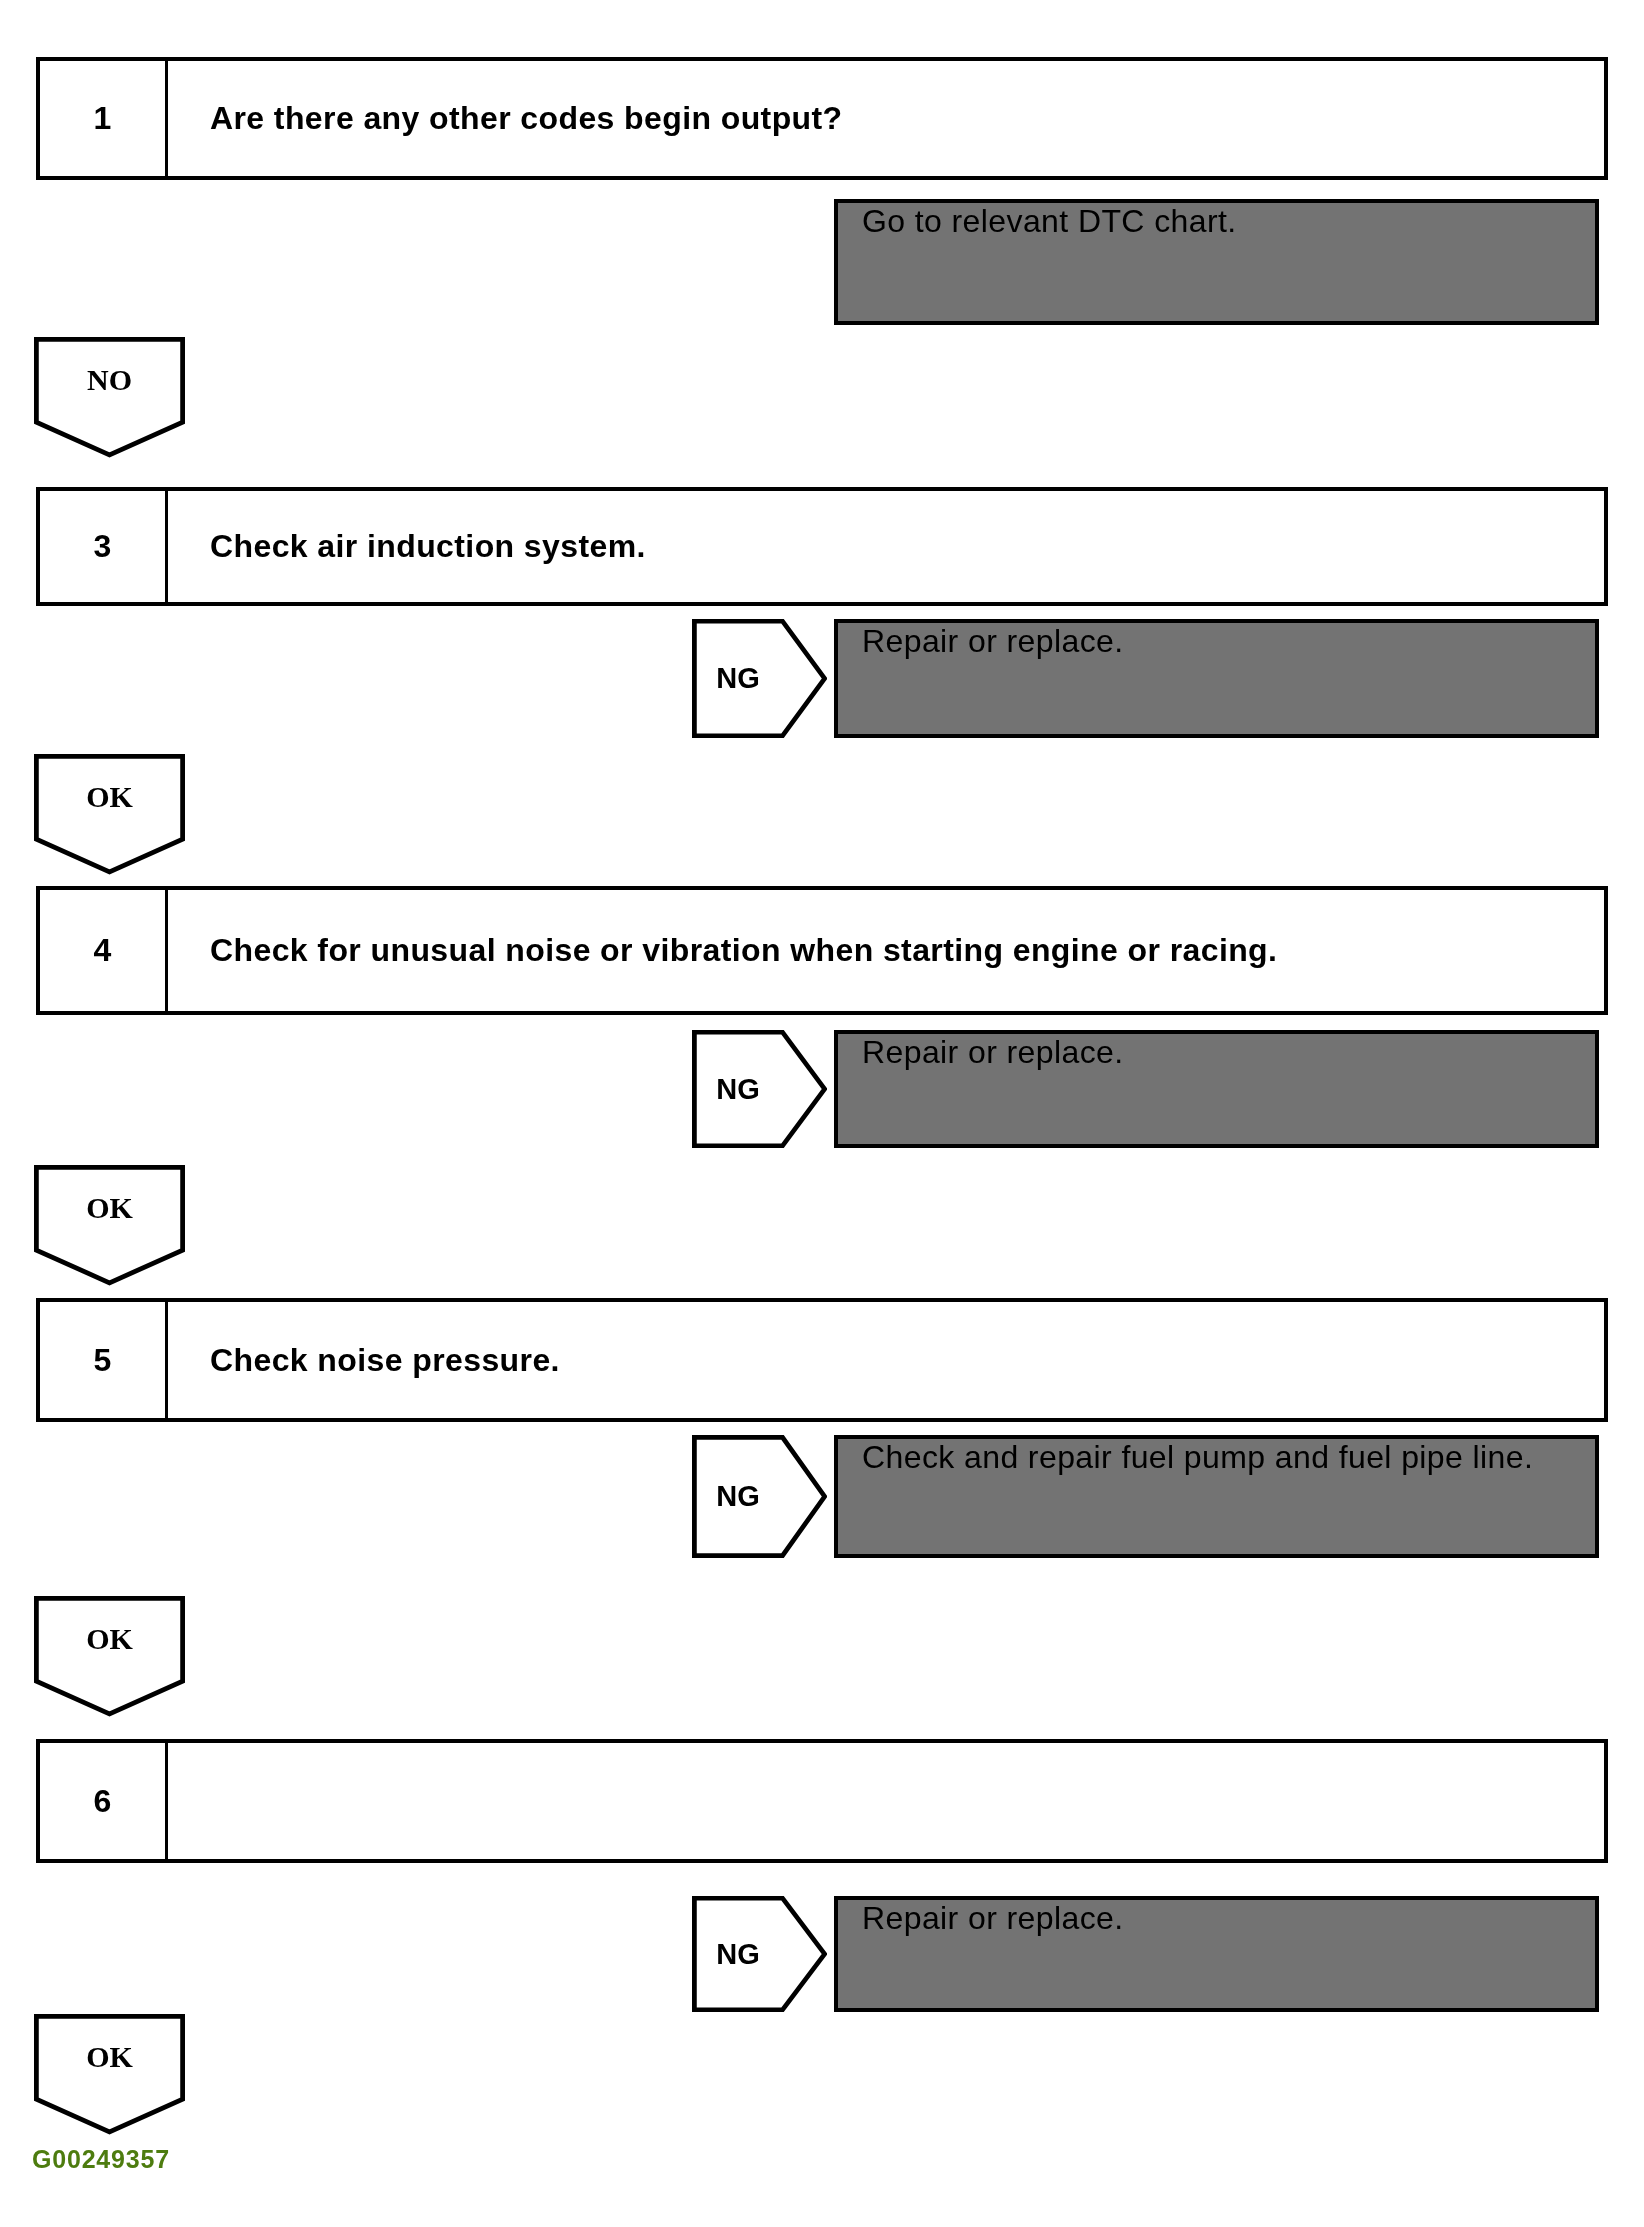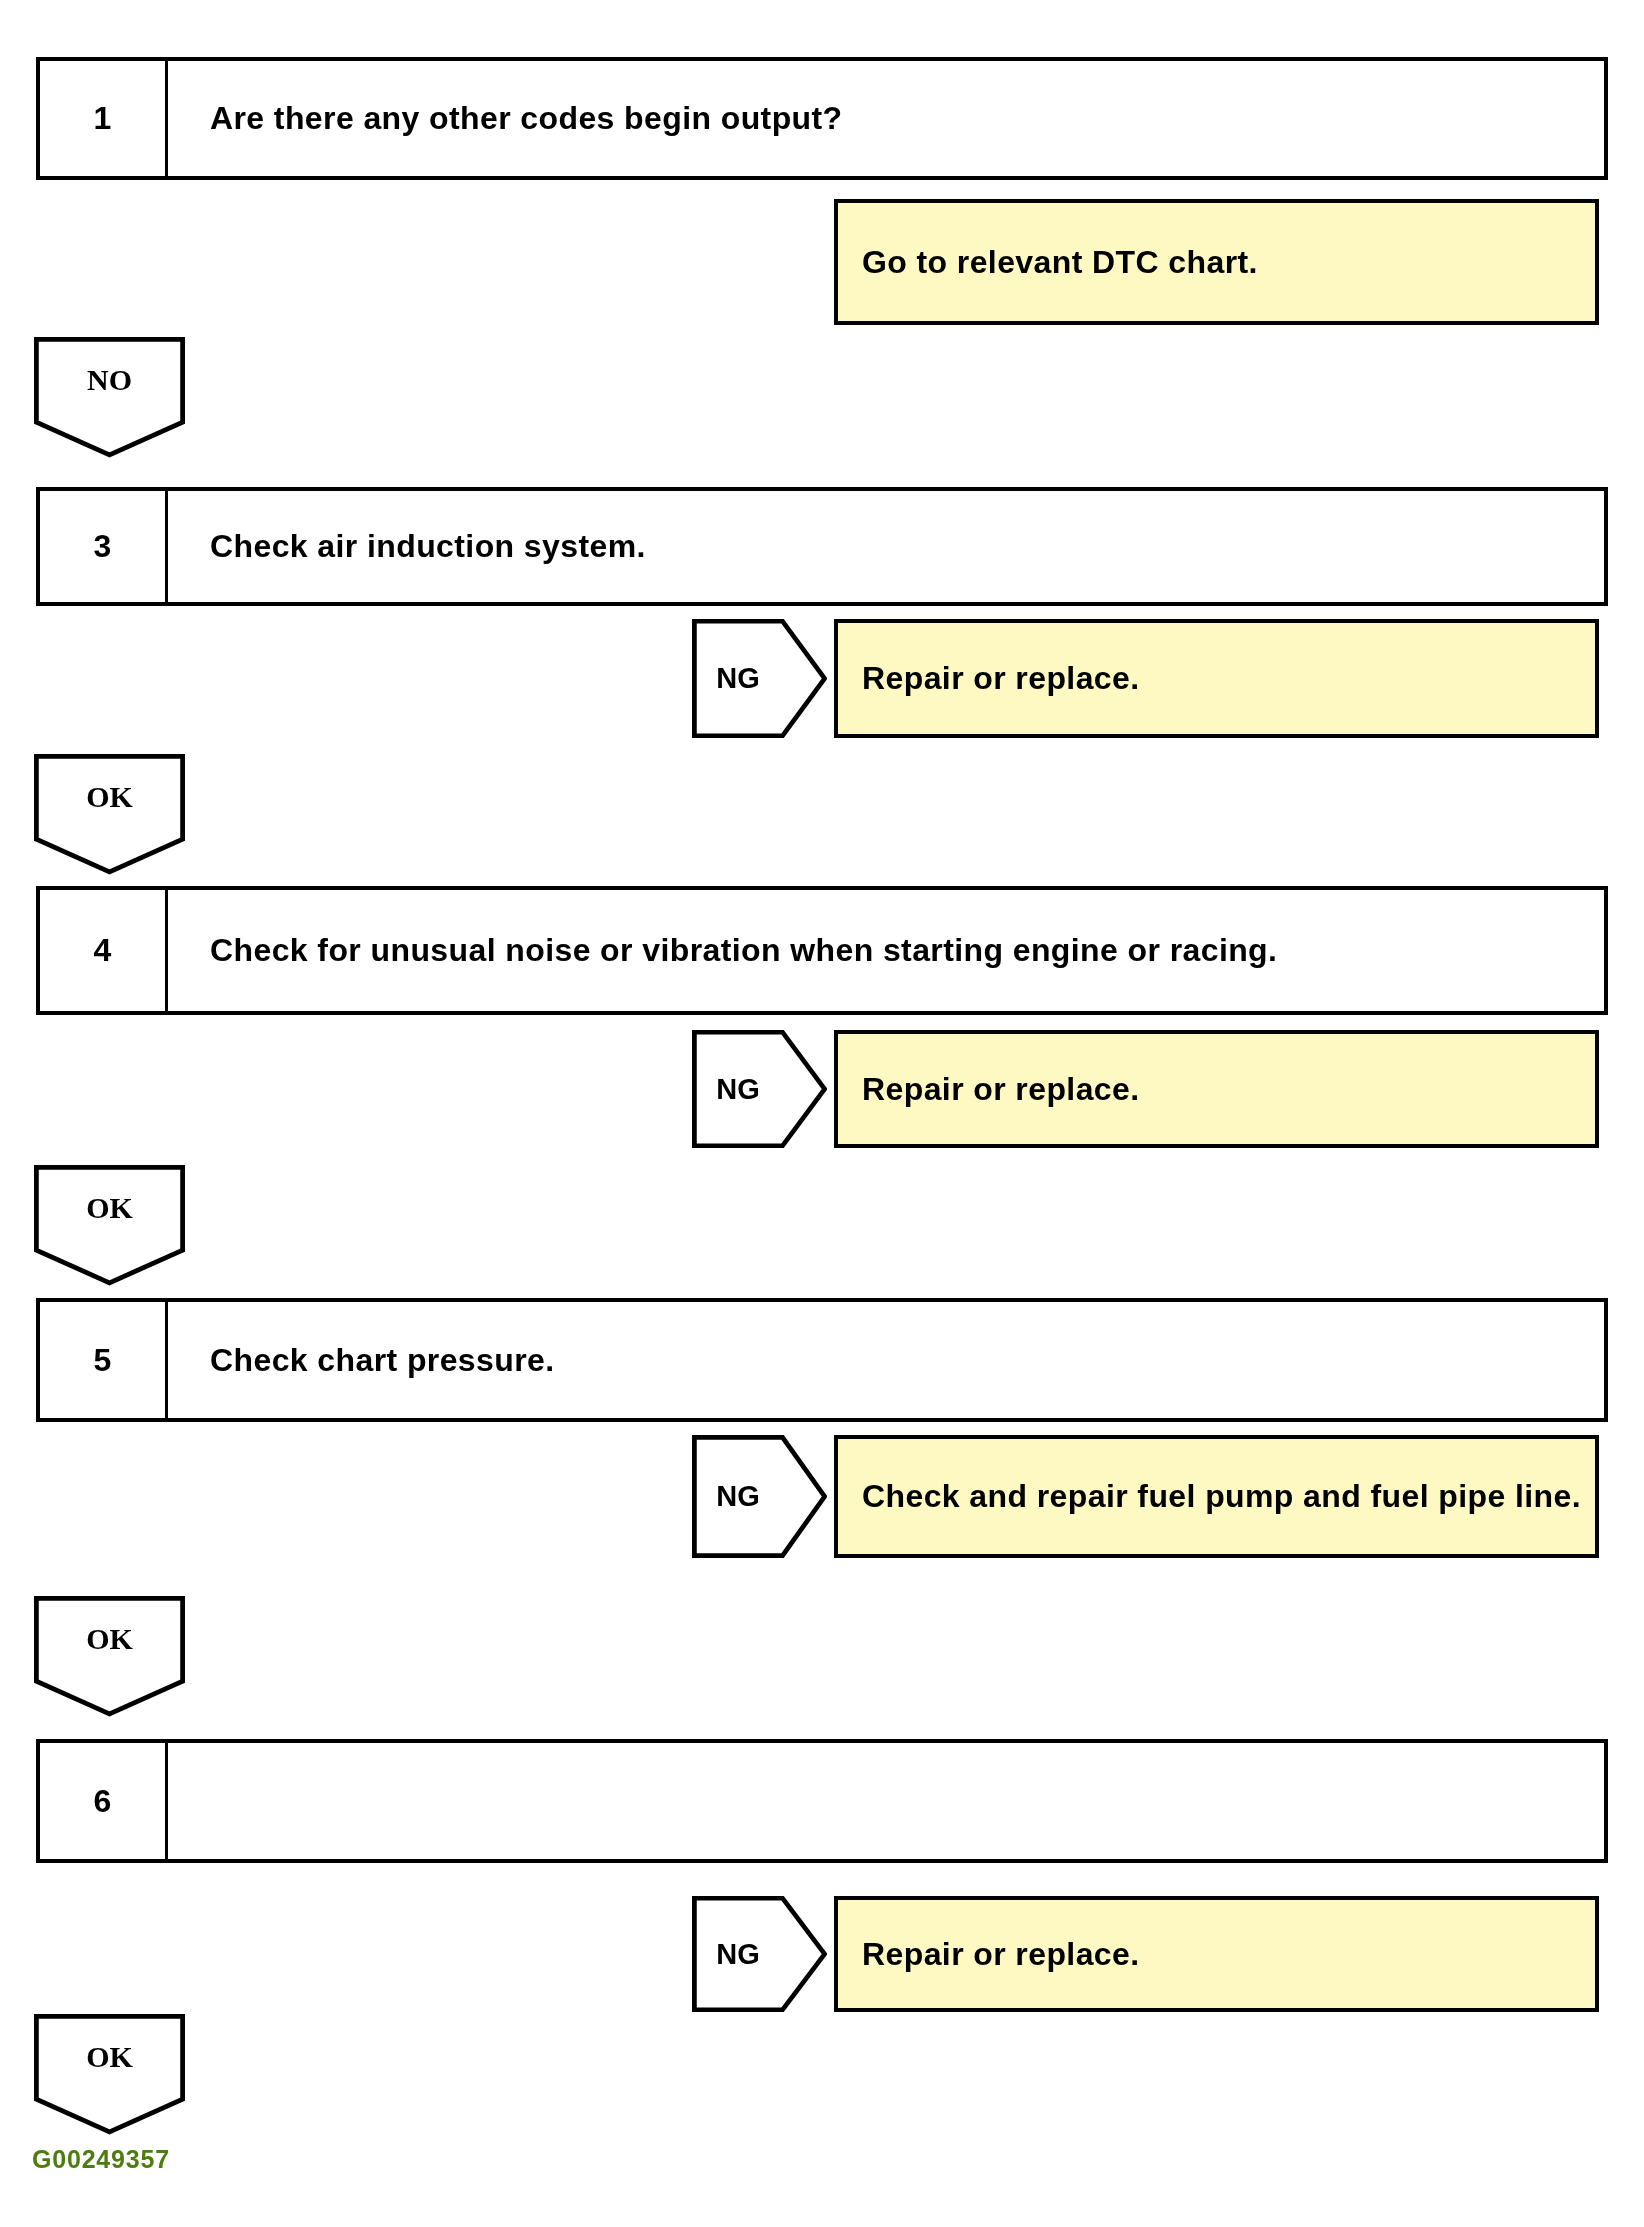--- a/index.html
+++ b/index.html
@@ -66,26 +66,25 @@
     justify-content: center;
     font-size: 29px;
     font-weight: bold;
   }
   
   .result-box {
     position: absolute;
     left: 834px;
     width: 765px;
     border: 4.8px solid #000;
-    background: #fef9c3;
-    display: flex;
-    align-items: center;
+    background: #737373;
+    display: flex;
     padding-left: 24px;
     font-size: 32px;
-    font-weight: bold;
+    font-weight: normal;
     letter-spacing: 0.4px;
     box-sizing: border-box;
   }
   
   .down-tag {
     position: absolute;
     left: 34px;
     width: 151px;
     height: 121px;
   }
@@ -176,21 +175,21 @@
 
   <div class="down-tag" style="top:1165px;">
     <svg viewBox="0 0 190 152" preserveAspectRatio="none">
       <polygon points="3,3 187,3 187,107 95,148 3,107"></polygon>
     </svg>
     <span class="down-label">OK</span>
   </div>
 
   <div class="step" style="top:1298px;height:116px;">
     <div class="step-num">5</div>
-    <div class="step-text">Check chart pressure.</div>
+    <div class="step-text">Check noise pressure.</div>
   </div>
 
   <div class="branch-tag" style="top:1435px;height:123px;">
     <svg viewBox="0 0 170 158" preserveAspectRatio="none">
       <polygon points="3,3 114,3 167,79 114,155 3,155"></polygon>
     </svg>
     <span class="tag-label">NG</span>
   </div>
   <div class="result-box" style="top:1435px;height:123px;">
     <span>Check and repair fuel pump and fuel pipe line.</span>

